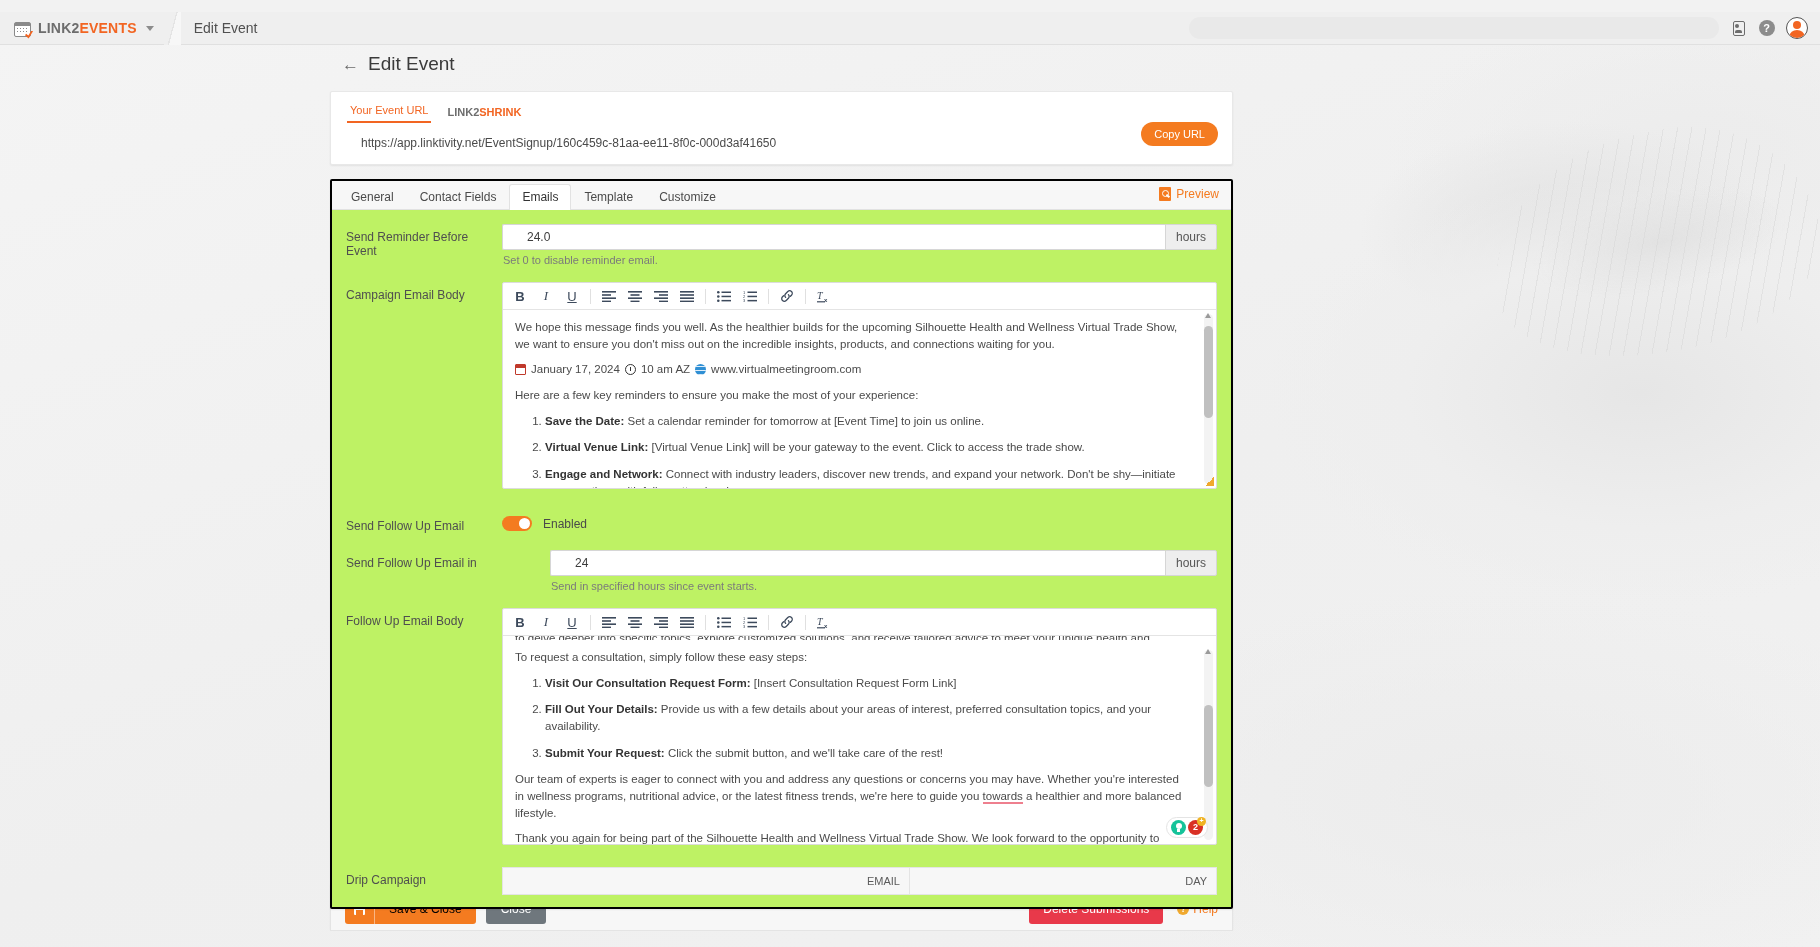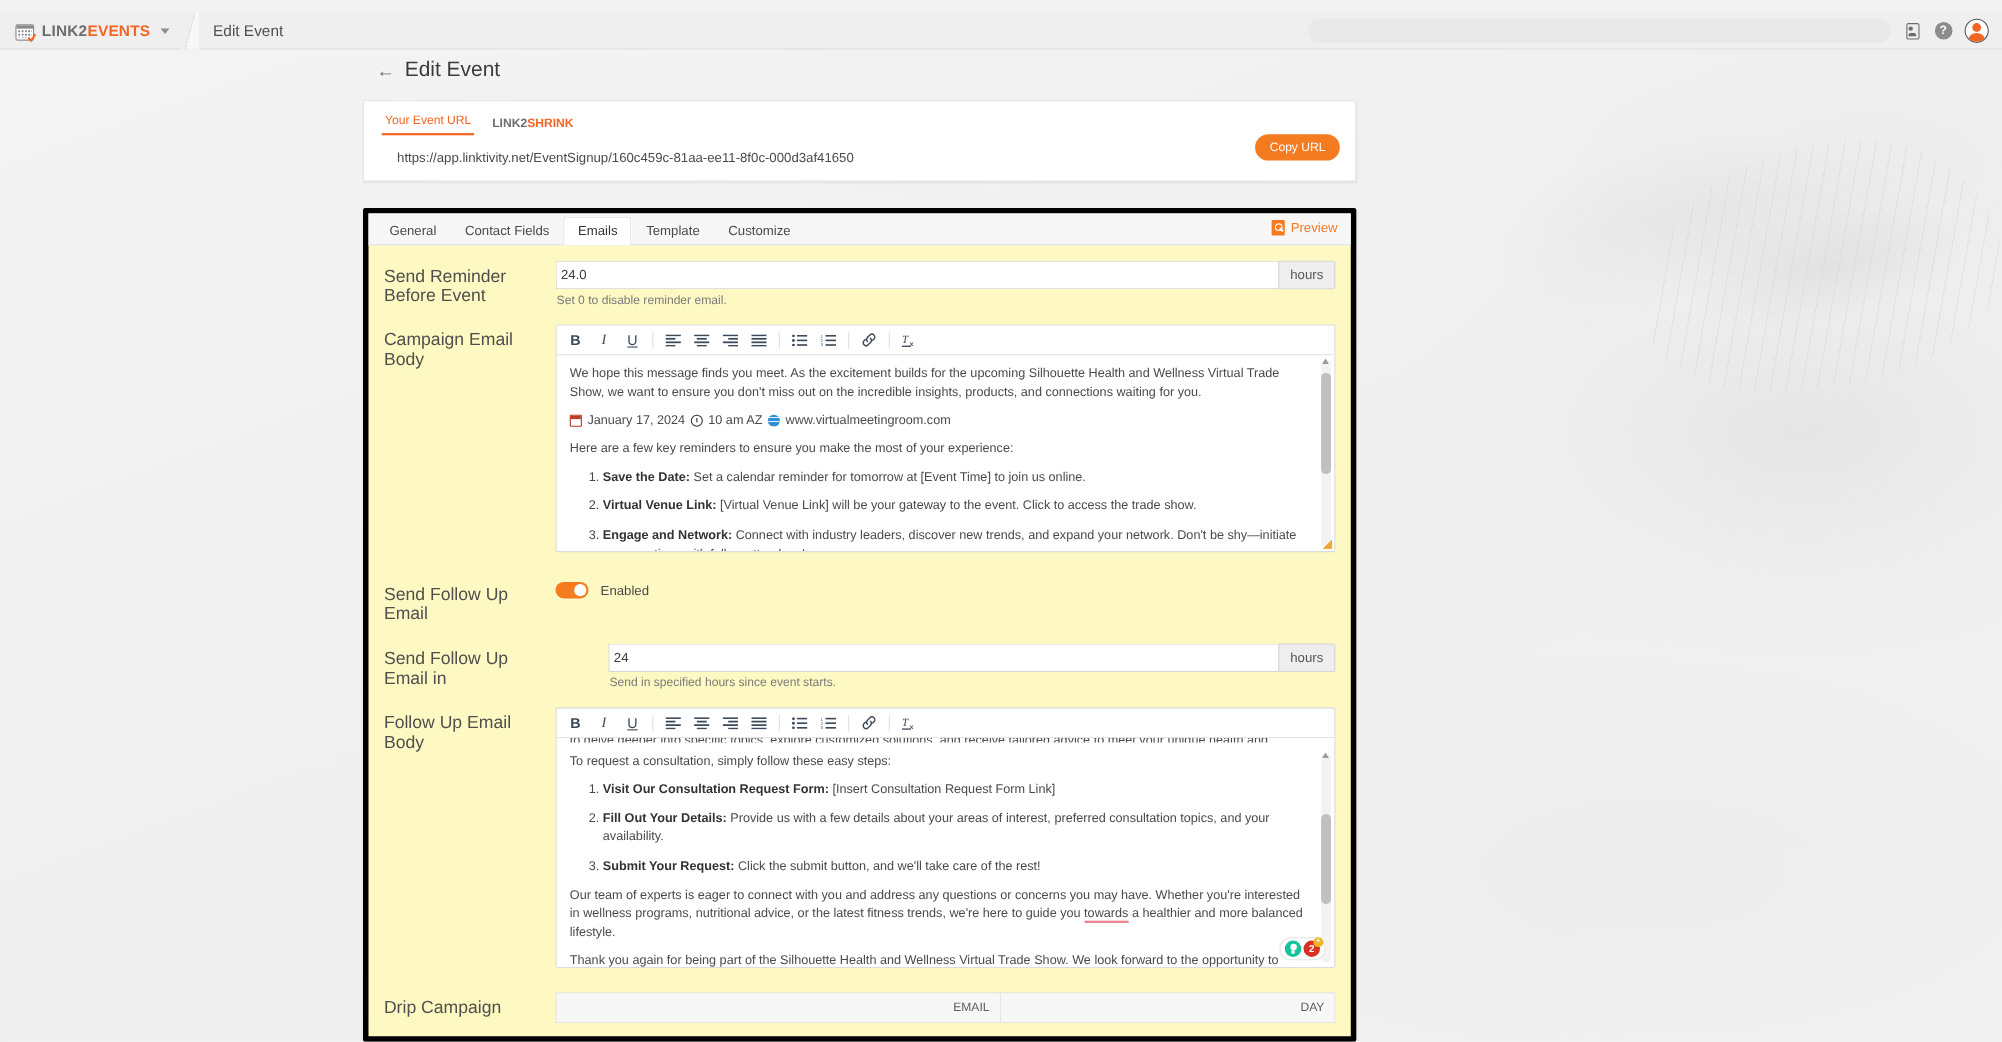--- a/index.html
+++ b/index.html
@@ -115,21 +115,21 @@
   .url-tab .s1{ color:#6d6d6d; font-weight:bold;}
   .url-tab .s2{ color:#f26522; font-weight:bold;}
   .url-value{ margin-top:13px; font-size:12px; color:#4a4a4a;padding-left:16px;}
   .btn-copy{
     position:absolute; right:14px; top:30px;
     background:#f47b20; color:#fff; border:none; border-radius:13px;
     font-size:11px; padding:6px 13px; cursor:pointer;
   }
 
   
-  #main-card{ margin-top:24px; background:#fef9c3; border:5px solid #000000; border-radius:2px;
+  #main-card{ margin-top:14px; background:#bef264; border:2px solid #000000; border-radius:2px;
     box-shadow:0 1px 2px rgba(0,0,0,.07); position:relative; }
   .tabstrip{
     display:flex; align-items:flex-end; background:#f7f7f7; border-bottom:1px solid #e2e2e2;
     height:29px; padding-left:6px; position:relative;
   }
   .tab{
     padding:6px 12px 7px 12px; font-size:12px; color:#4a4a4a; cursor:pointer;
     border:1px solid transparent; border-bottom:none; line-height:1; margin-bottom:-1px;
   }
   .tab.active{
@@ -145,27 +145,27 @@
   .preview-ico:before{
     content:"";position:absolute;left:2.5px;top:3px;width:5px;height:5px;border-radius:50%;border:1.5px solid #fff;
   }
   .preview-ico:after{
     content:"";position:absolute;left:7px;top:8px;width:4px;height:1.6px;background:#fff;transform:rotate(40deg);
   }
 
   .panel-body{ padding:14px 0 0 0; }
 
   .formrow{ display:flex; padding:0 14px 0 14px; }
-  .flabel{ width:156px; flex:0 0 156px; font-size:16px; color:#4f4f4f; padding-top:6px;}
+  .flabel{ width:156px; flex:0 0 156px; font-size:12px; color:#4f4f4f; padding-top:6px;}
   .fctl{ flex:1; }
 
   .input-group{ display:flex; width:100%; }
   .input-group input{
     flex:1; height:26px; border:1px solid #d6d6d6; border-right:none; border-radius:2px 0 0 2px;
-    padding:0 4px; font-size:12px; font-family:"Liberation Sans", sans-serif; color:#3c3c3c; outline:none;
+    padding:0 24px; font-size:12px; font-family:"Liberation Sans", sans-serif; color:#3c3c3c; outline:none;
     background:#fff;
   }
   .addon{
     display:flex; align-items:center; padding:0 10px; height:26px;
     background:#eeeeee; border:1px solid #d6d6d6; border-radius:0 2px 2px 0;
     font-size:12px; color:#555;
   }
   .helper{ font-size:11px; color:#7b7b7b; padding:4px 0 0 1px; }
 
   
@@ -433,21 +433,21 @@
                 <svg width="14" height="13" viewBox="0 0 14 13">
                       <g fill="#3d4a5c">
                         <text x="0" y="9" font-size="10" font-style="italic" font-family="Liberation Serif">T</text>
                         <text x="7" y="11.5" font-size="6" font-weight="bold" font-family="Liberation Sans">x</text>
                         <rect x="0" y="11.2" width="8" height="1.2"></rect>
                       </g>
                     </svg>
               </div>
             </div>
             <div class="ebody" style="height:178px;">
-              <p>We hope this message finds you meet. As the excitement builds for the upcoming Silhouette Health and Wellness Virtual Trade Show, we want to ensure you don't miss out on the incredible insights, products, and connections waiting for you.</p>
+              <p>We hope this message finds you well. As the healthier builds for the upcoming Silhouette Health and Wellness Virtual Trade Show, we want to ensure you don't miss out on the incredible insights, products, and connections waiting for you.</p>
               <p class="meta-line">
                 <span class="emoji-ico ico-cal"></span>
                 <span>January 17, 2024</span>
                 <span class="emoji-ico ico-clock"></span>
                 <span>10 am AZ</span>
                 <span class="emoji-ico ico-globe"></span>
                 <span>www.virtualmeetingroom.com</span>
               </p>
               <p>Here are a few key reminders to ensure you make the most of your experience:</p>
               <ol>

